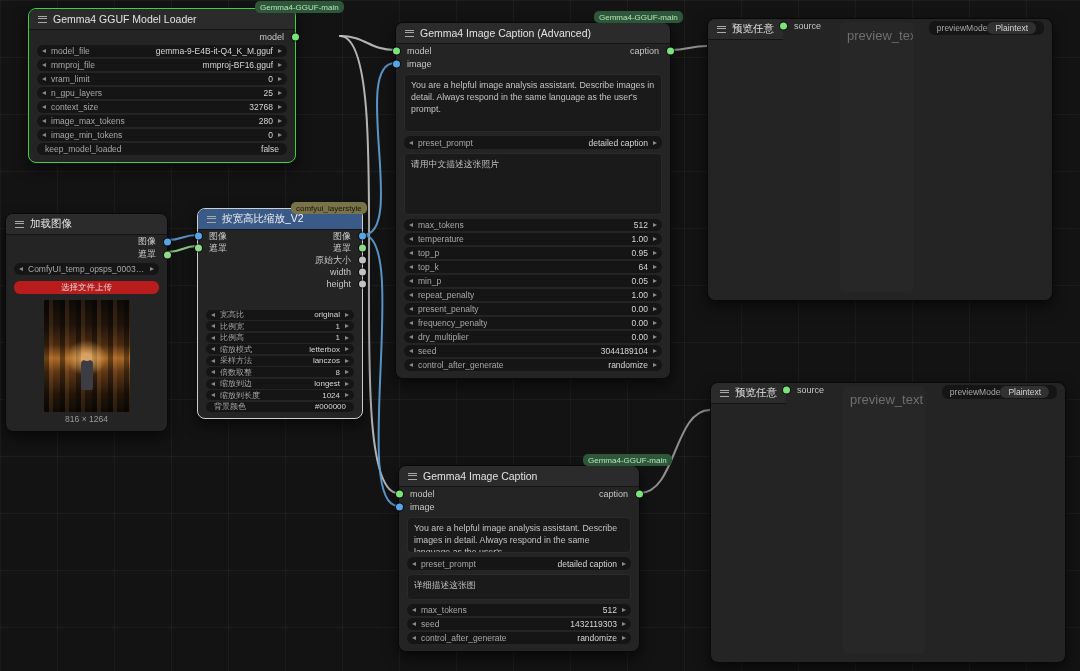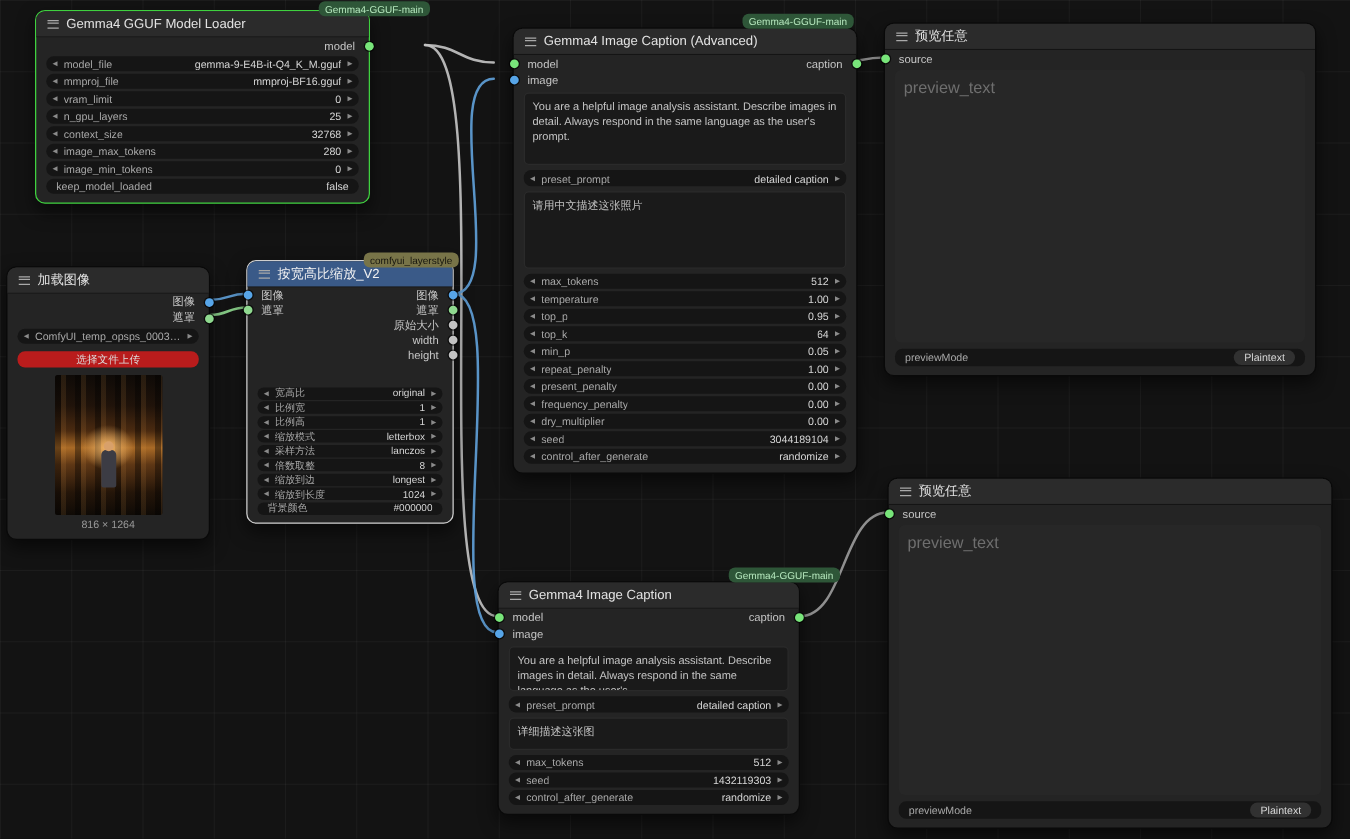--- a/index.html
+++ b/index.html
@@ -42,37 +42,37 @@
     border-top:2.6px solid transparent;border-bottom:2.6px solid transparent;border-right:4px solid #8b8b8b}
   .arrR{position:absolute;right:5px;top:50%;transform:translateY(-50%);width:0;height:0;
     border-top:2.6px solid transparent;border-bottom:2.6px solid transparent;border-left:4px solid #8b8b8b}
 
   .btn{height:13px;margin:6px 8px;background:#b91c1c;border-radius:6px;display:flex;
     align-items:center;justify-content:center;font-size:8.5px;color:#dcdcdc}
 
   .ta{margin:4px 8px;background:#1a1a1a;border:1px solid #2a2a2a;border-radius:4px;
     padding:5px 6px;font-size:8.8px;line-height:1.35;color:#c4c4c4;overflow:hidden}
 
-  .node.preview{display:flex;flex-direction:column}
+  .node.preview{display:flex;flex-direction:row}
   .preview-area{flex:1;margin:3px 8px;background:#272727;border-radius:5px;padding:6px 7px;
     font-size:13px;color:#6e6e6e;overflow:hidden}
   .pill{background:#313131;border-radius:6px;padding:0 8px;height:12px;line-height:12px;color:#e0e0e0}
   .mode-row{height:14px;margin-bottom:2px}
 
   .badge{position:absolute;z-index:3;height:12px;padding:4px 5px;border-radius:5px;font-size:8px;
     display:flex;align-items:center;white-space:nowrap}
   .badge.green{background:#2e5638;color:#b4e6bc}
   .badge.olive{background:#787448;color:#17160e}
 
   
   #node-loader{left:28px;top:8px;width:268px;border:1.5px solid #3fd13f}
   #node-load-image{left:5px;top:213px;width:163px}
   #node-scale{left:197px;top:208px;width:166px;border:1px solid #cfcfcf}
   #node-scale .node-header{background:#3a5a88;color:#f2f2f2}
-  #node-caption-adv{left:410px;top:22px;width:276px}
+  #node-caption-adv{left:395px;top:22px;width:276px}
   #node-caption-simple{left:398px;top:465px;width:242px}
   #node-preview-top{left:707px;top:18px;width:346px;height:283px}
   #node-preview-bottom{left:710px;top:382px;width:356px;height:281px}
   #badge-loader{left:255px;top:1px}
   #badge-scale{left:291px;top:202px}
   #badge-caption-adv{left:594px;top:11px}
   #badge-caption-simple{left:583px;top:454px}
 
   .spacer{height:18px}
 

